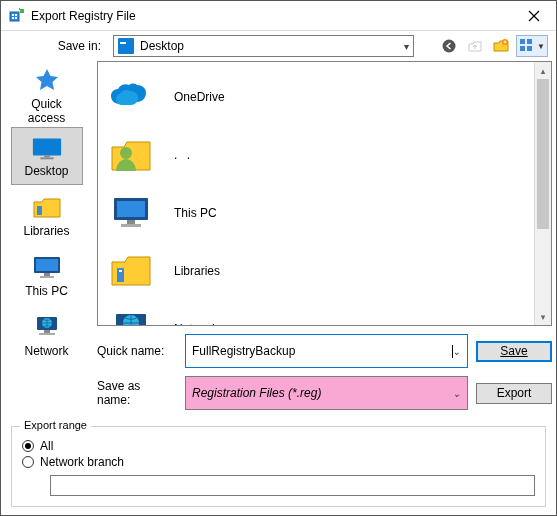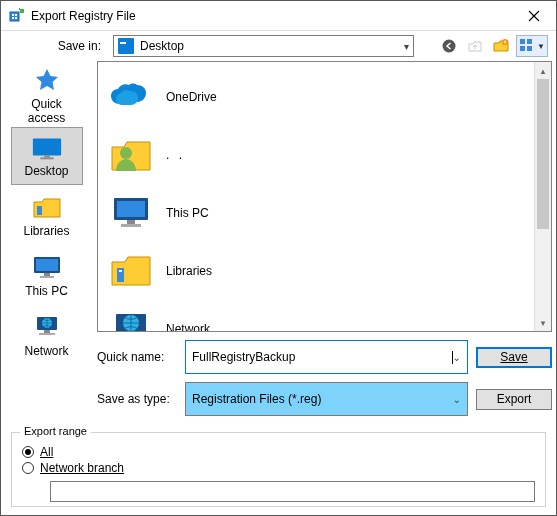--- a/index.html
+++ b/index.html
@@ -19,40 +19,40 @@
 .tbtn svg{width:16px;height:16px;}
 .viewbtn{border:1px solid #9db7d2; background:#e4eefc; width:32px; display:flex; align-items:center; justify-content:center; gap:2px;}
 .body { flex:1; display:flex; overflow:hidden; }
 .sidebar { width:92px; border-right:1px solid transparent; display:flex; flex-direction:column; align-items:center; padding-top:6px; gap:2px;}
 .navitem { width:72px; height:58px; display:flex; flex-direction:column; align-items:center; justify-content:center; gap:3px; border:1px solid transparent; font-size:11px; text-align:center; padding:2px;}
 .navitem.sel { background:#d8d8d8; border:1px solid #999;}
 .navitem .nicon{width:32px;height:26px;display:flex;align-items:center;justify-content:center;}
 .mainarea { flex:1; display:flex; flex-direction:column; padding:0 4px 6px 4px; }
 .filelist { flex:1; border:1px solid #828282; background:#fff; display:flex; position:relative; overflow:hidden;}
 .filelist .items{flex:1; padding:6px 4px;}
-.fitem{height:58px; display:flex; align-items:center; gap:12px; padding-left:6px;}
+.fitem{height:58px; display:flex; align-items:center; gap:20px; padding-left:6px;}
 .fitem .ficon{width:46px;height:46px;display:flex;align-items:center;justify-content:center;}
 .fitem .flabel{font-size:12px;}
 .user-row .flabel{letter-spacing:3px; font-weight:normal;}
 .scrollbar{width:17px;background:#f0f0f0;border-left:1px solid #ddd;position:relative;}
 .scrollbar .up,.scrollbar .down{height:17px;display:flex;align-items:center;justify-content:center;font-size:9px;color:#666;}
 .scrollbar .thumb{position:absolute;top:17px;left:2px;right:2px;height:150px;background:#c7c7c7;border-radius:0;}
 .formrow{display:flex;align-items:center;margin-top:8px;gap:8px;}
 .formrow .flbl{width:80px;}
 .formrow .fcombo{flex:1;height:21px;border:1px solid #7a7a7a;background:#fff;display:flex;align-items:center;padding:16px 6px;position:relative;}
-.formrow .fcombo.gray{background:#7dd3fc;}
+.formrow .fcombo.gray{background:#f9a8d4;font-style:italic;}
 .formrow .fcombo .arrow{margin-left:auto;font-size:10px;color:#444;}
 .formrow .fcombo.focus{border:1px solid #0078d7;}
 .formrow input.txt{flex:1;border:none;outline:none;background:transparent;font-size:12px;}
 .dlgbtn{height:21px;border:1px solid #7a7a7a;background:#e1e1e1;display:flex;align-items:center;justify-content:center;font-size:12px;}
 .dlgbtn.def{border:1px solid #0078d7; box-shadow:0 0 0 1px #0078d7 inset;}
 .dlgbtn .ul{text-decoration:underline;}
-.exportrange{margin:10px 10px 8px 10px;border:1px solid #d0d0d0;position:relative;padding:10px 10px 4px 10px;}
+.exportrange{margin:10px 10px 8px 10px;border:1px solid #d0d0d0;position:relative;padding:10px 10px 10px 10px;}
 .exportrange .legend{position:absolute;top:-8px;left:8px;background:#fff;padding:0 4px;font-size:11px;}
-.radiowrap{display:flex;align-items:center;gap:6px;margin:2px 0;text-decoration:underline;}
+.radiowrap{display:flex;align-items:center;gap:6px;margin:2px 0;}
 .radio{width:12px;height:12px;border:1px solid #333;border-radius:50%;display:flex;align-items:center;justify-content:center;}
 .radio .dot{width:6px;height:6px;border-radius:50%;background:#000;}
 .branchinput{margin-left:28px;margin-top:4px;height:21px;border:1px solid #7a7a7a;background:#fff;width:calc(100% - 28px);}
 .caret::after{content:"";display:inline-block;width:1px;height:13px;background:#000;margin-left:0;vertical-align:middle;}
 </style>
 </head>
 <body>
 
 <div class="window">
 
@@ -237,21 +237,21 @@
             <span class="caret"></span>
           <span class="arrow">⌄</span>
         </div>
         <div style="width:76px">
           <div class="dlgbtn def">
               <span class="ul">Save</span>
             </div>
         </div>
       </div>
       <div class="formrow">
-        <div class="flbl">Save as type:</div>
+        <div class="flbl">Save as name:</div>
         <div class="fcombo gray">
           <span>Registration Files (*.reg)</span>
           <span class="arrow">⌄</span>
         </div>
         <div style="width:76px">
           <div class="dlgbtn">
               <span>Export</span>
             </div>
         </div>
       </div>

